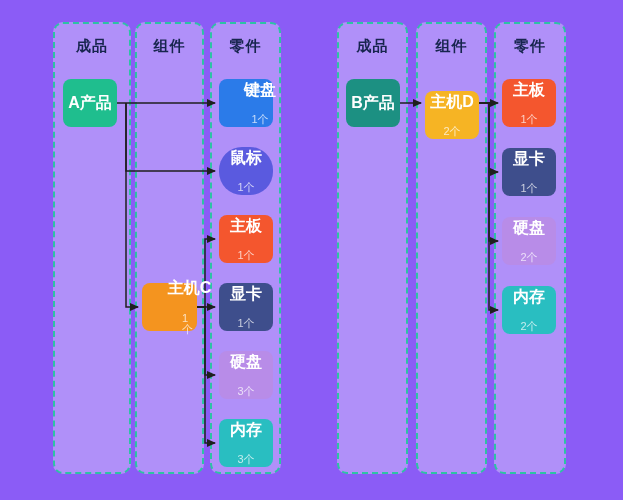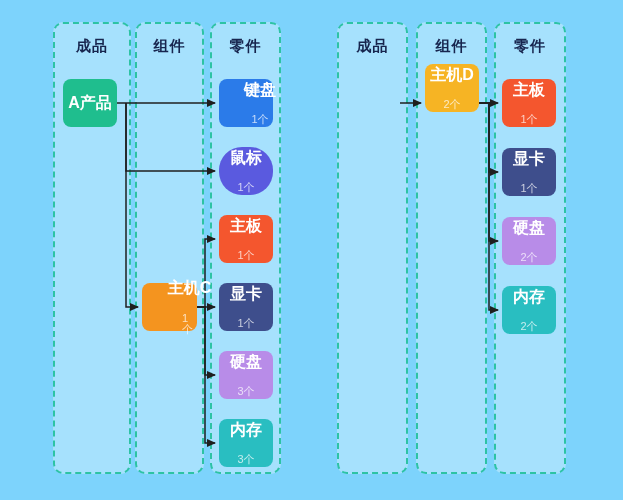--- a/index.html
+++ b/index.html
@@ -5,21 +5,21 @@
   html, body {
     margin: 0;
     padding: 0;
     background: #E8EFF7;
     font-family: "Liberation Sans", sans-serif;
   }
   .canvas {
     position: relative;
     width: 623px;
     height: 500px;
-    background: #7dd3fc;
+    background: #8b5cf6;
     overflow: hidden;
   }
   .lane {
     position: absolute;
     top: 22px;
     height: 452px;
     border: 2px dashed #2DC3A4;
     border-radius: 10px;
     background: rgba(255,255,255,0.32);
     box-sizing: border-box;
@@ -144,22 +144,25 @@
   </div>
   <div class="node" style="left: 219px; top: 351px; background-color: rgb(184, 140, 232);">
     <div class="node-label">硬盘</div>
     <div class="node-qty">3个</div>
   </div>
   <div class="node" style="left: 219px; top: 419px; background-color: rgb(41, 190, 193);">
     <div class="node-label">内存</div>
     <div class="node-qty">3个</div>
   </div>
 
+  <div class="node" style="left: 346px; top: 79px; background-color: rgb(28, 144, 130);">
+    <div class="node-label">B产品</div>
+  </div>
 
-  <div class="node" style="left: 425px; top: 64px; background-color: rgb(246, 180, 36); text-align: center;">
+  <div class="node" style="left: 425px; top: 91px; background-color: rgb(246, 180, 36); text-align: center;">
     <div class="node-label">主机D</div>
     <div class="node-qty">2个</div>
   </div>
 
   <div class="node" style="left: 502px; top: 79px; background-color: rgb(244, 86, 46);">
     <div class="node-label">主板</div>
     <div class="node-qty">1个</div>
   </div>
   <div class="node" style="left: 502px; top: 148px; background-color: rgb(62, 78, 140);">
     <div class="node-label">显卡</div>

